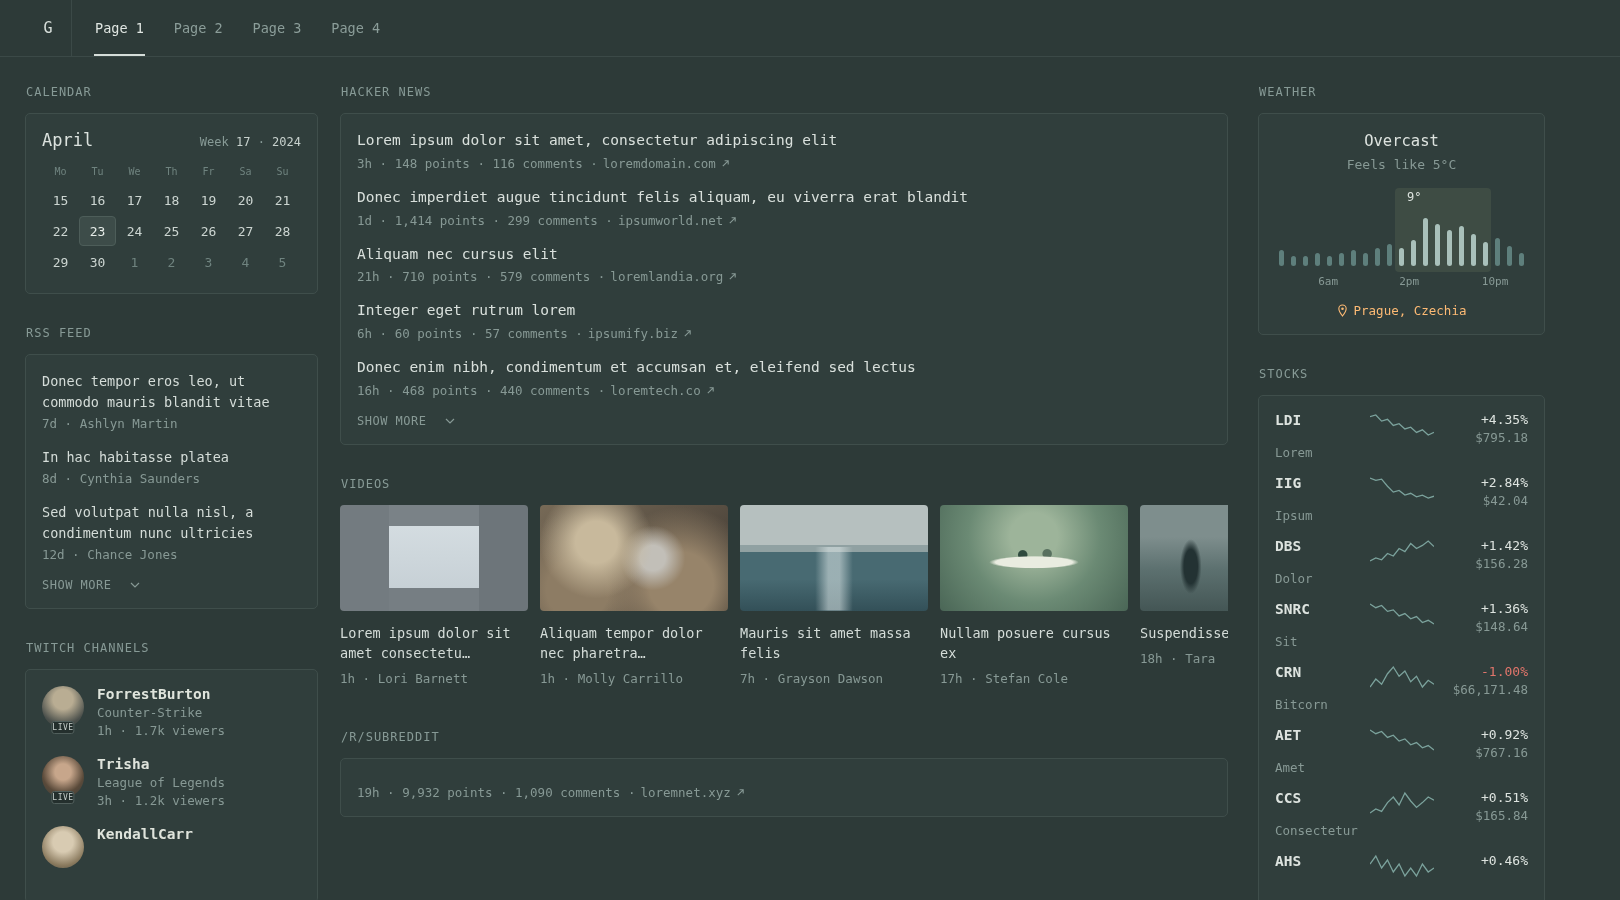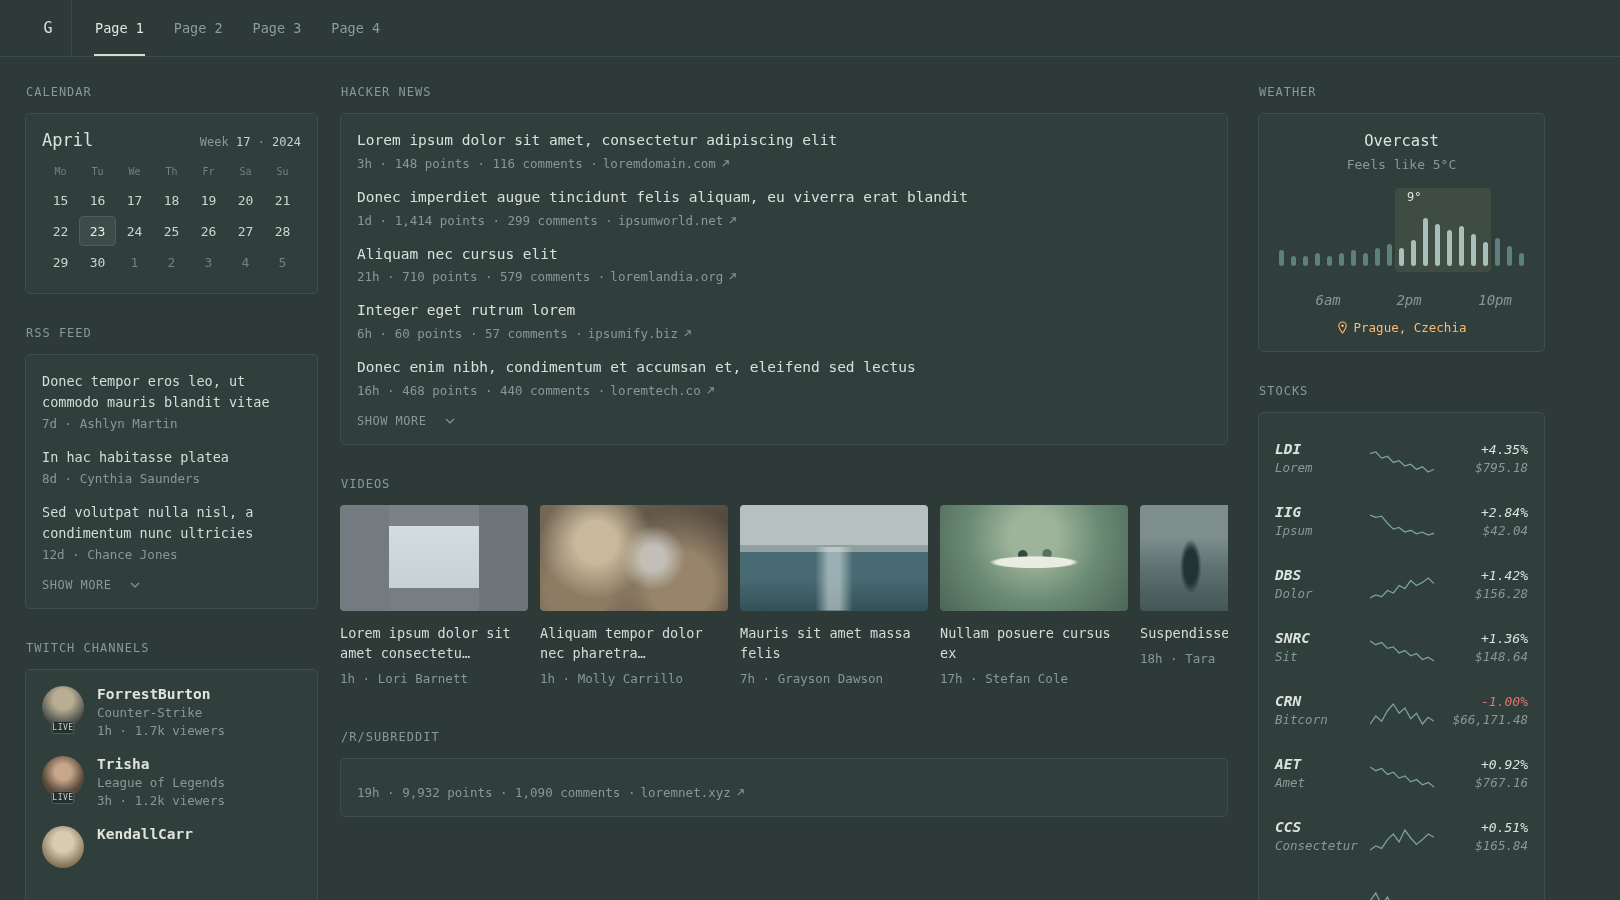--- a/index.html
+++ b/index.html
@@ -127,29 +127,29 @@
   .wx-card { padding: 18px 16px 16px; text-align: center; }
   .wx-cond { font-size: 15.5px; color: #dde3df; }
   .wx-feels { font-size: 13px; color: #879995; margin-top: 7px; }
   .wx-chart { position: relative; height: 84px; margin-top: 16px; }
   .wx-band { position: absolute; left: 47.5%; width: 38%; top: 0; bottom: 0; background: #3e4c44; border-radius: 4px; }
   .wx-bars { position: absolute; left: 0; right: 0; top: 0; bottom: 6px; display: flex; align-items: flex-end; }
   .bar-slot { flex: 1; display: flex; justify-content: center; align-items: flex-end; }
   .wbar { width: 5px; border-radius: 3px; background: #5e7f7c; }
   .wbar.hi { background: #a9c0ba; }
   .wx-peak { position: absolute; top: 2px; left: 55%; transform: translateX(-50%); font-size: 12px; color: #dde3df; }
-  .wx-ticks { position: relative; height: 14px; margin-top: 20px; font-size: 14px; color: #879995; font-style: italic; }
+  .wx-ticks { position: relative; height: 14px; margin-top: 3px; font-size: 11px; color: #879995; }
   .wx-ticks span { position: absolute; transform: translateX(-50%); }
   .tick-0 { left: 21%; } .tick-1 { left: 53%; } .tick-2 { left: 87%; }
   .wx-loc { display: flex; justify-content: center; align-items: center; gap: 6px; margin-top: 14px; font-size: 12.5px; color: #fdba74; }
   
-  .stock-row { display: flex; align-items: flex-end; margin-bottom: 17px; height: 46px; font-style: italic; }
+  .stock-row { display: flex; align-items: flex-start; margin-bottom: 17px; height: 46px; }
   .st-info { width: 92px; flex: none; }
   .st-ticker { font-size: 14.5px; font-weight: bold; color: #dde3df; }
-  .st-name { font-size: 12.5px; color: #879995; margin-top: 3px; }
+  .st-name { font-size: 12.5px; color: #879995; margin-top: 17px; }
   .st-spark { flex: 1; display: flex; justify-content: center; }
   .st-val { width: 92px; flex: none; text-align: right; }
   .st-change { font-size: 13px; color: #dde3df; }
   .st-change.neg { color: #e0756b; }
   .st-price { font-size: 12.5px; color: #879995; margin-top: 3px; }
 </style>
 </head>
 <body>
 
 <nav>

